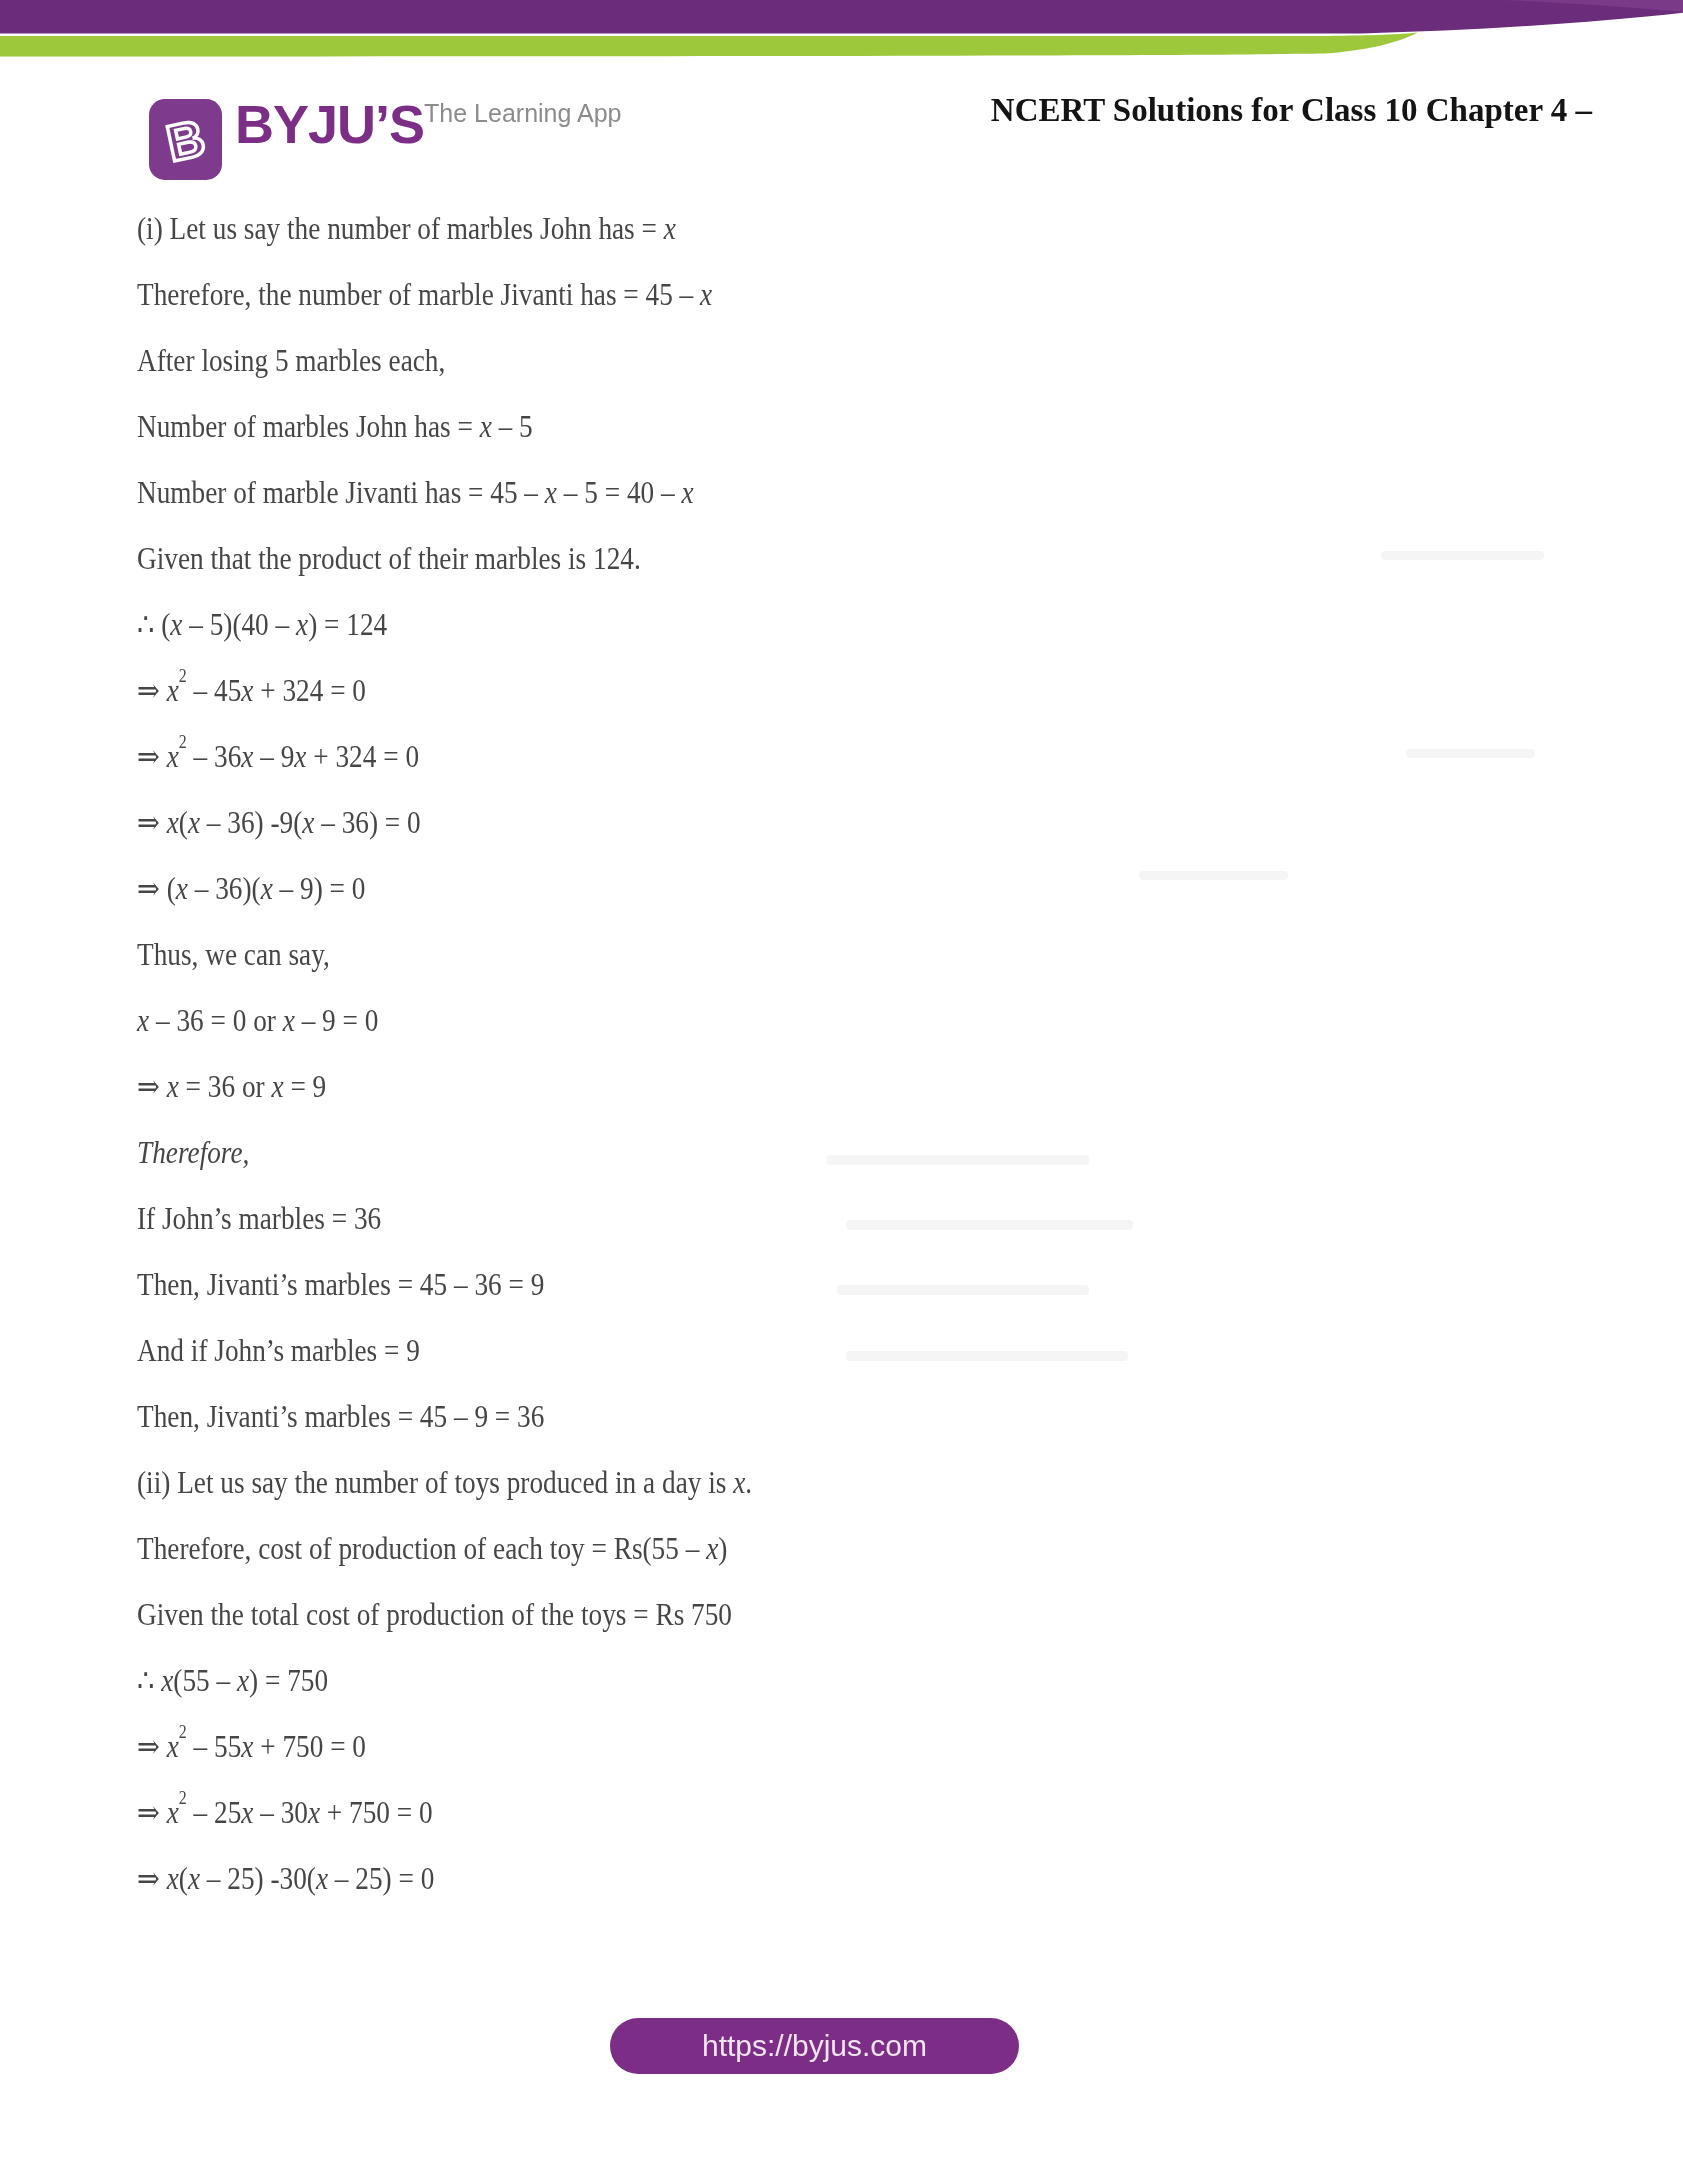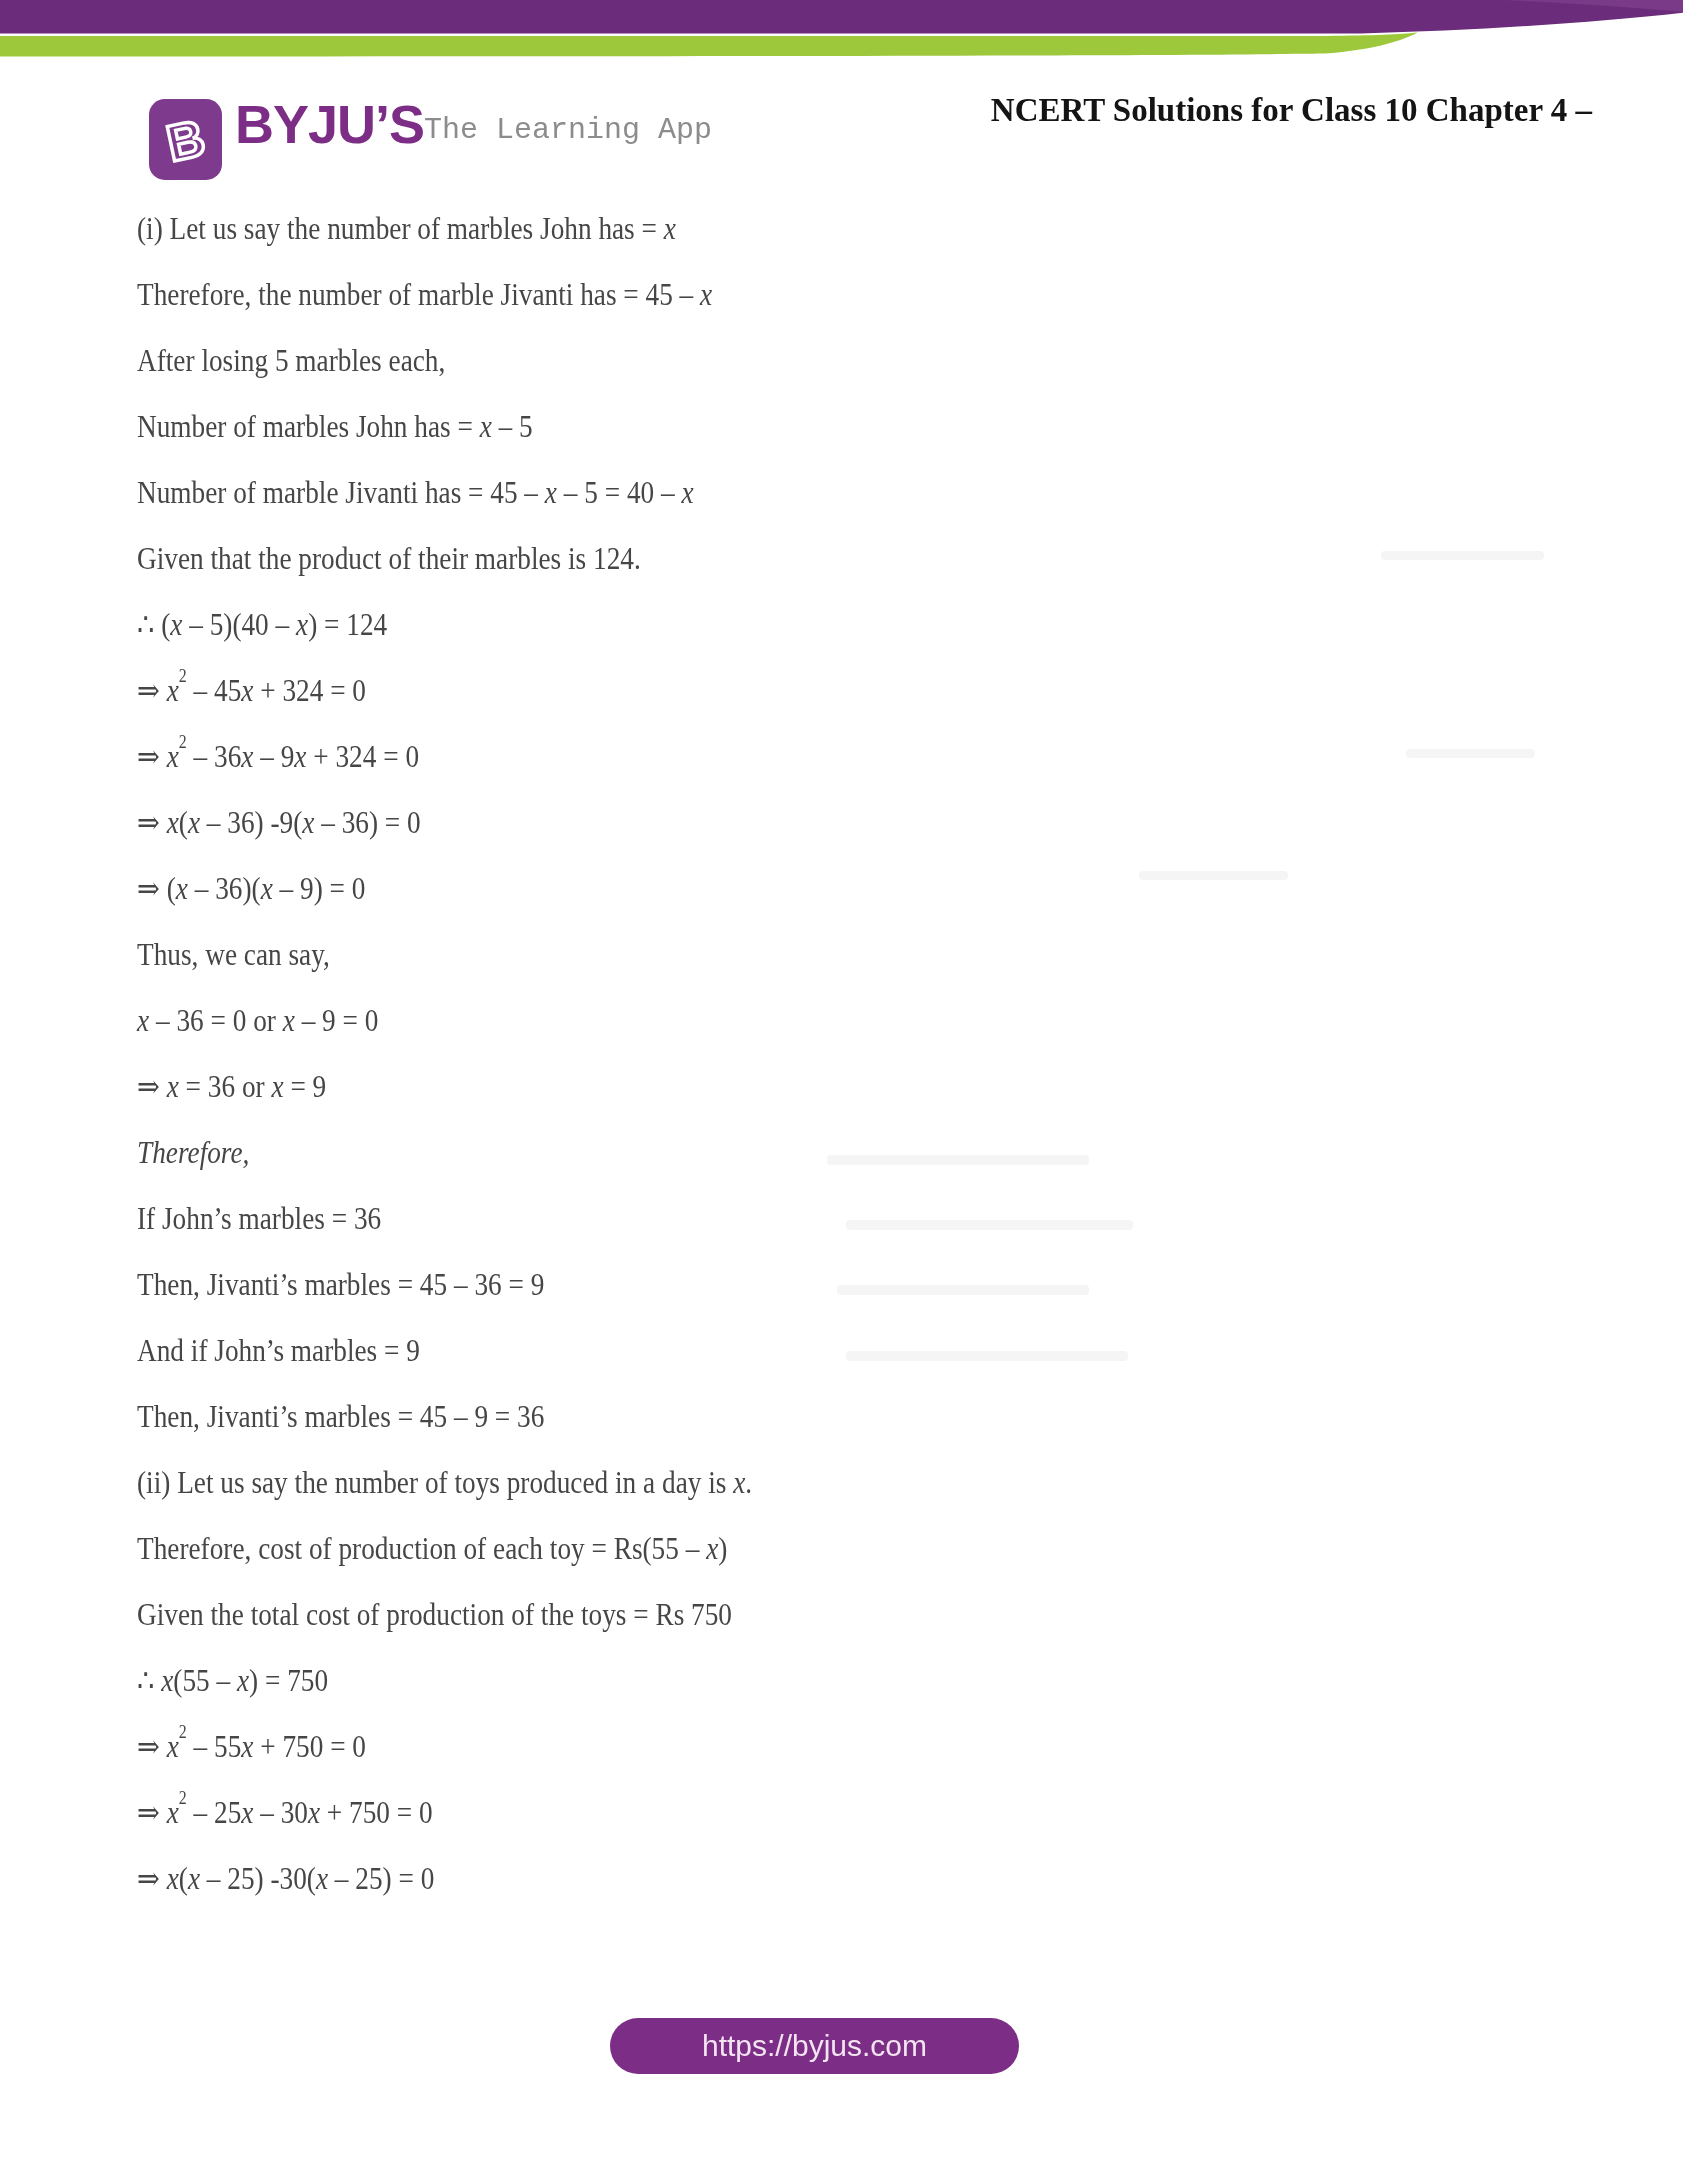--- a/index.html
+++ b/index.html
@@ -11,22 +11,22 @@
   .band-purple{fill:var(--band_purple);}
   .band-purple-light{fill:var(--band_purple_light);}
   .band-green{fill:var(--band_green);}
 
   
   .logo{position:absolute;left:149px;top:99px;display:flex;align-items:flex-start;}
   .logo-badge{width:73px;height:81px;display:block;}
   .logo-texts{margin-left:13px;display:flex;flex-direction:row;}
   .wordmark{font-family:"Liberation Sans","DejaVu Sans",sans-serif;font-weight:700;
             font-size:54px;line-height:50px;letter-spacing:-1px;color:var(--wordmark_purple);}
-  .tagline{font-family:Liberation Mono, monospace;font-size:30px;
-           line-height:27px;color:var(--tagline_gray);margin-top:18px;}
+  .tagline{font-family:Liberation Sans, sans-serif;font-size:25px;
+           line-height:27px;color:var(--tagline_gray);margin-top:1px;}
 
   
   .doc-title{position:absolute;top:90px;right:91px;text-align:right;
              font-weight:bold;font-size:33px;line-height:40px;color:var(--title_color);}
 
   
   .content{position:absolute;left:137px;top:213px;width:1238px;
            transform:scaleX(0.88);transform-origin:left top;
            color:var(--body_text);}
   .content p{margin:0 0 35px 0;font-size:31px;line-height:31px;white-space:nowrap;}

